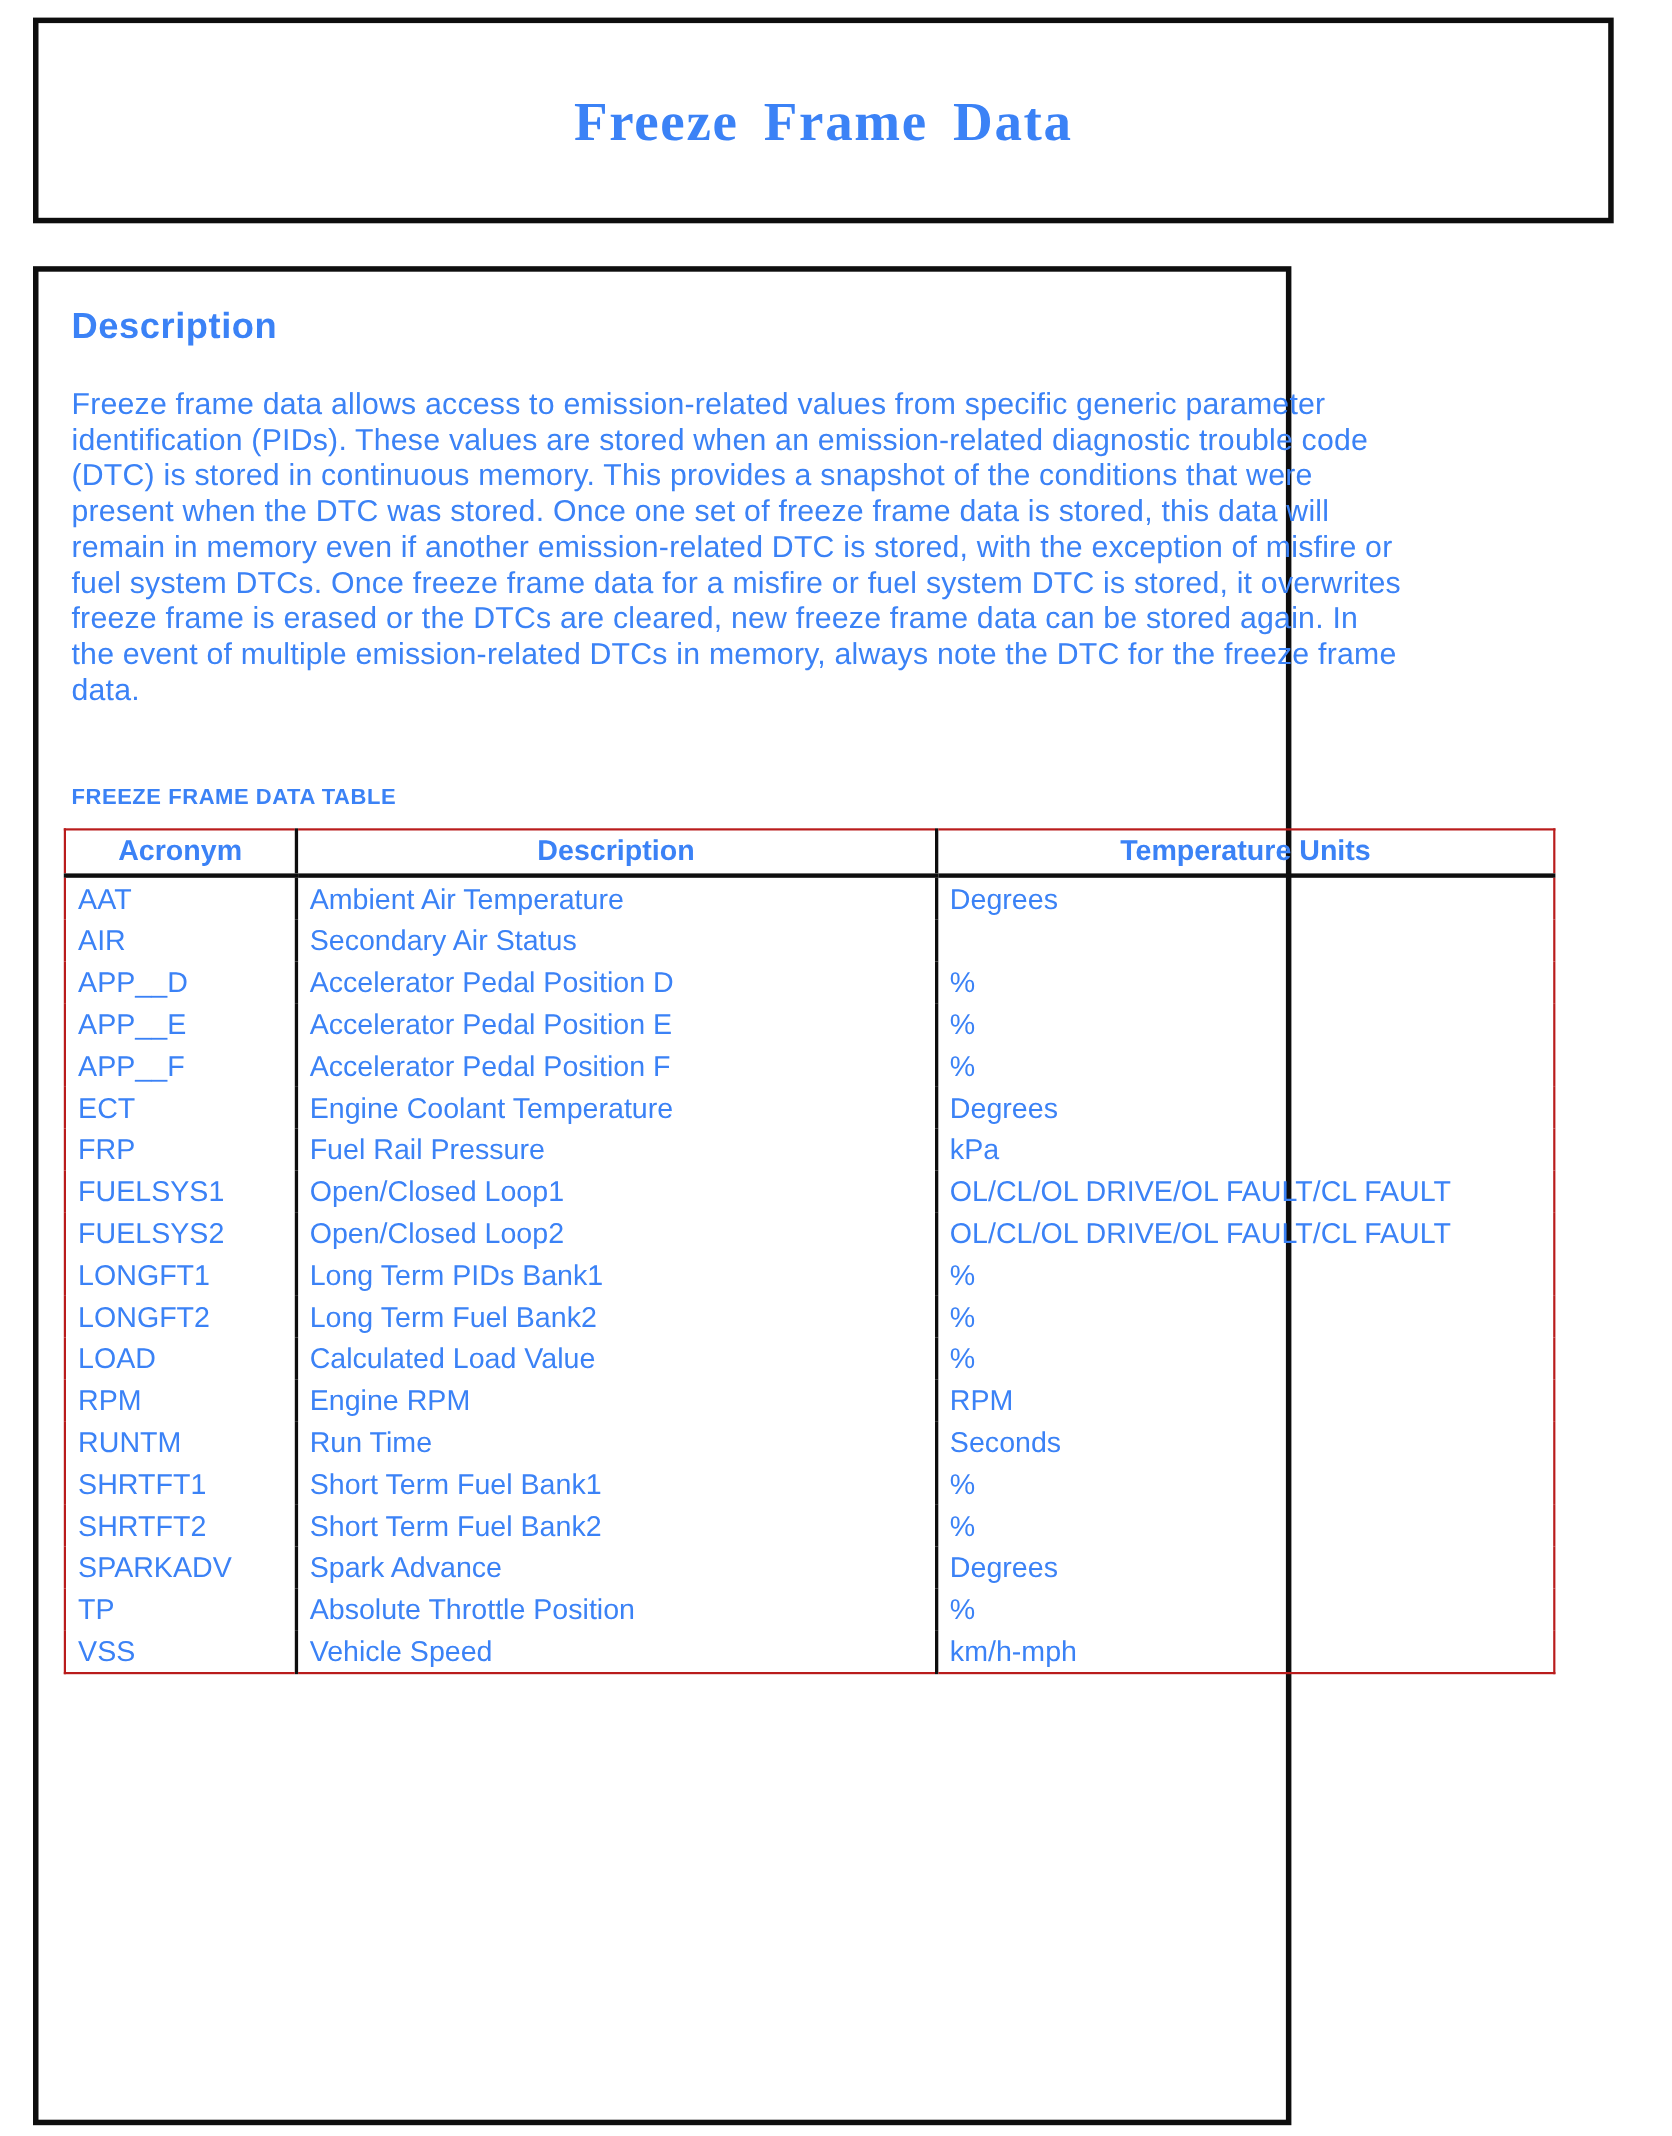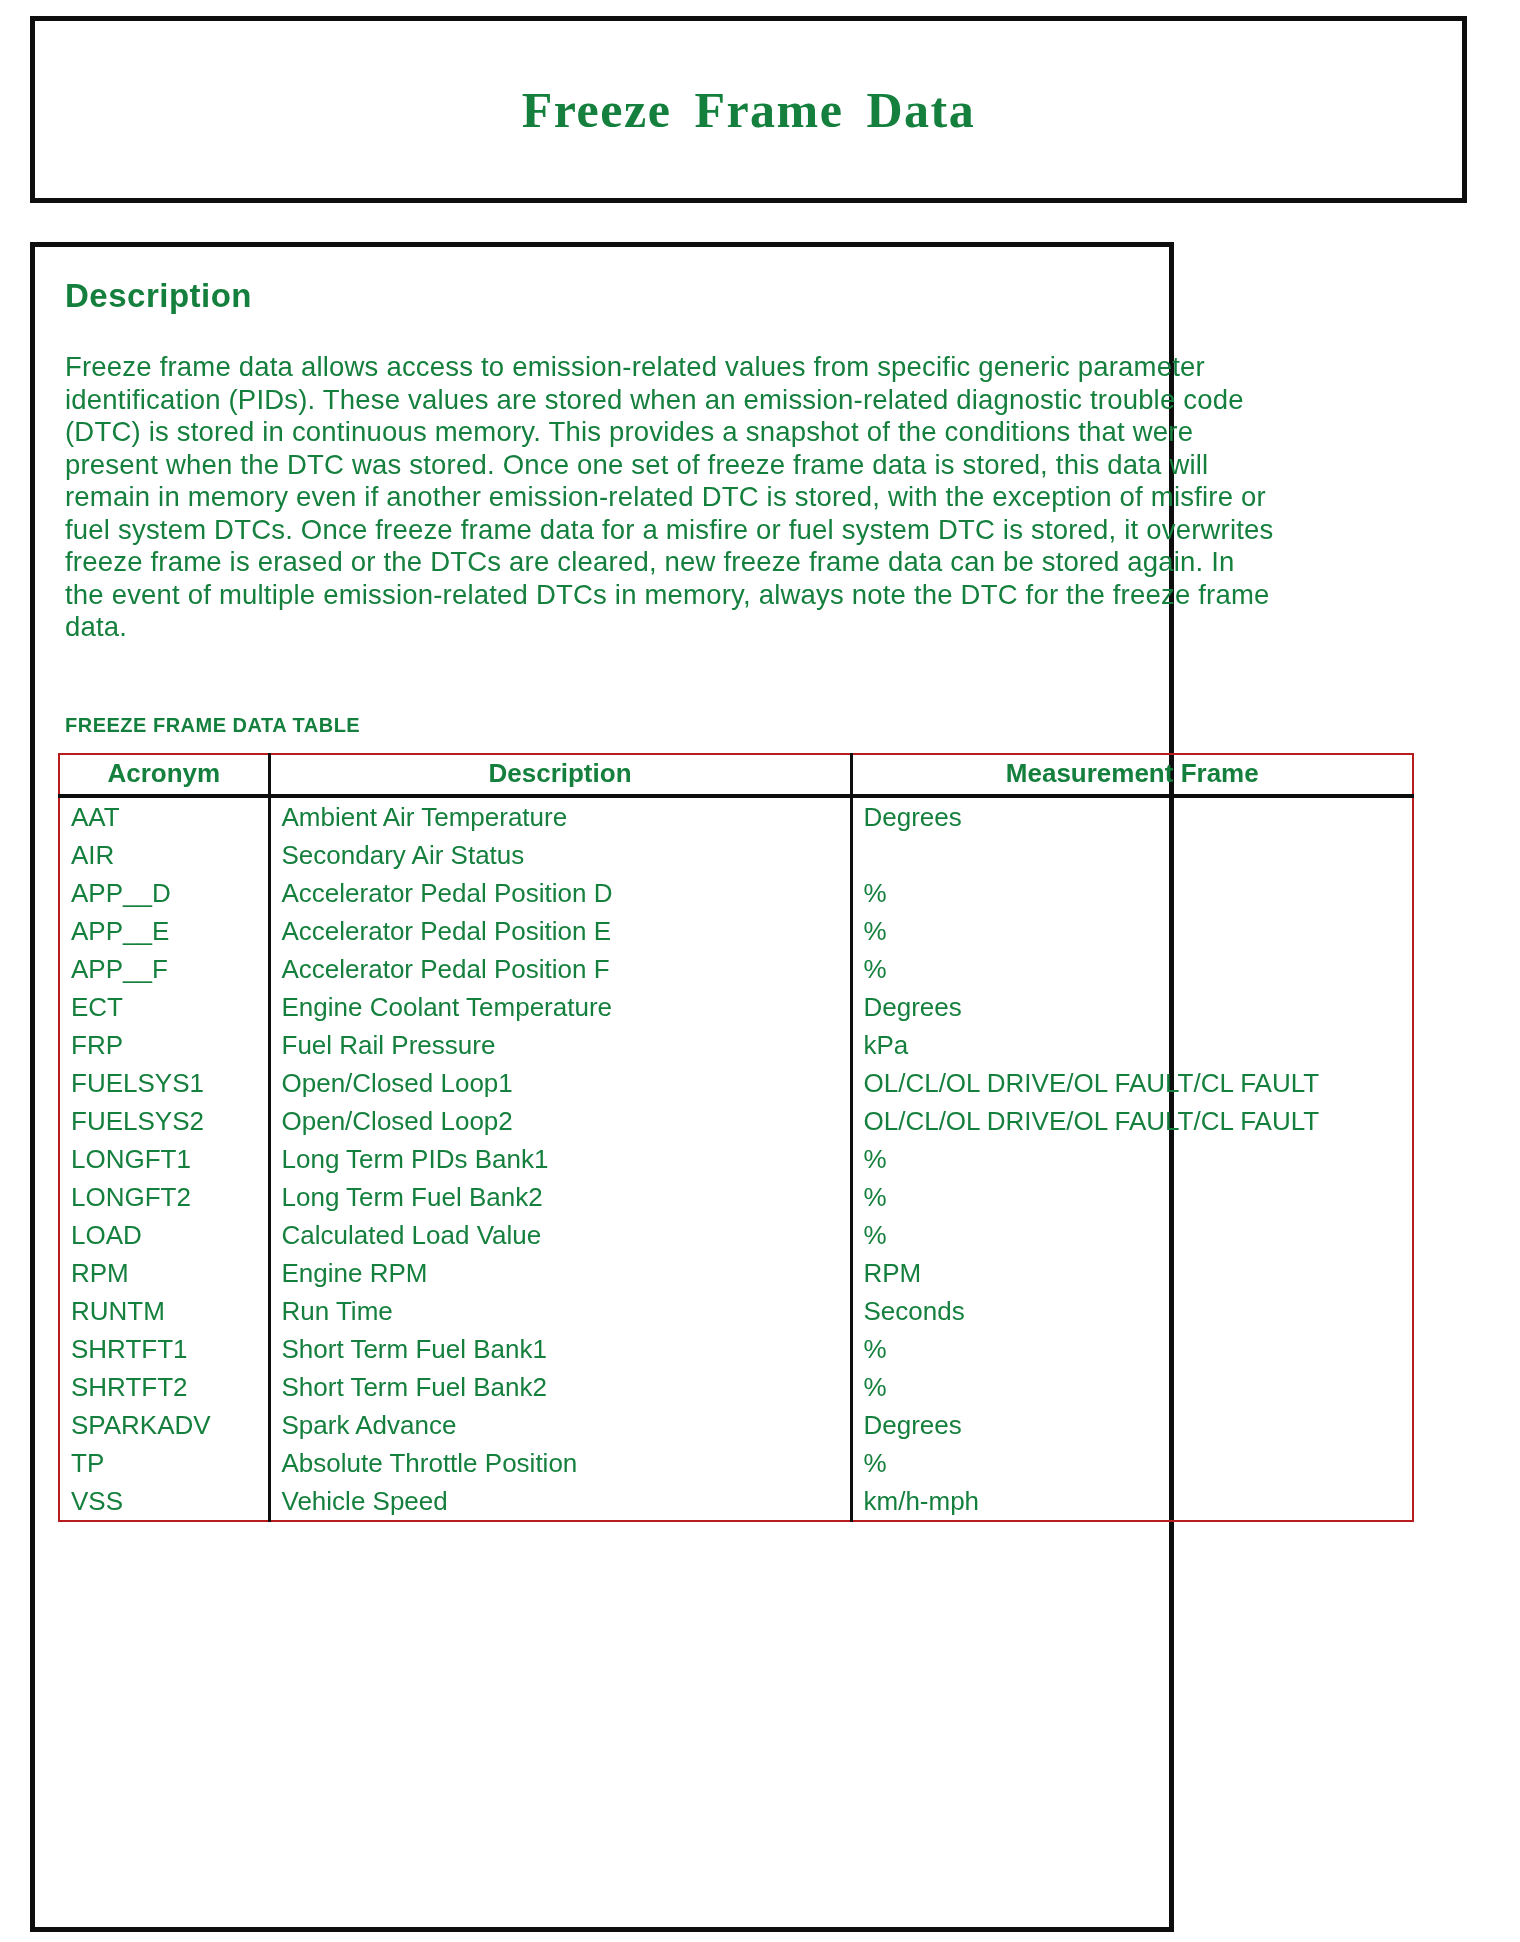--- a/index.html
+++ b/index.html
@@ -2,21 +2,21 @@
 <html><head>
 <meta charset="utf-8">
 <style>
   html, body { margin: 0; padding: 0; background: #ffffff; }
 
   .page {
     position: relative;
     width: 1520px;
     height: 1942px;
     background: #ffffff;
-    color: #15803d;
+    color: #3b82f6;
     font-family: "Liberation Sans", sans-serif;
     overflow: hidden;
   }
 
   
   .title-box {
     position: absolute;
     left: 30px; top: 16px;
     width: 1437px; height: 187px;
     border: 5px solid #0e0e0e;
@@ -128,21 +128,21 @@
     <table class="data-table">
       <colgroup>
           <col class="c1">
           <col class="c2">
           <col class="c3">
         </colgroup>
       <thead>
         <tr>
           <th>Acronym</th>
           <th>Description</th>
-          <th>Measurement Frame</th>
+          <th>Temperature Units</th>
         </tr>
       </thead>
       <tbody>
           <tr>
             <td>AAT</td>
             <td>Ambient Air Temperature</td>
             <td>Degrees</td>
           </tr>
           <tr>
             <td>AIR</td>

